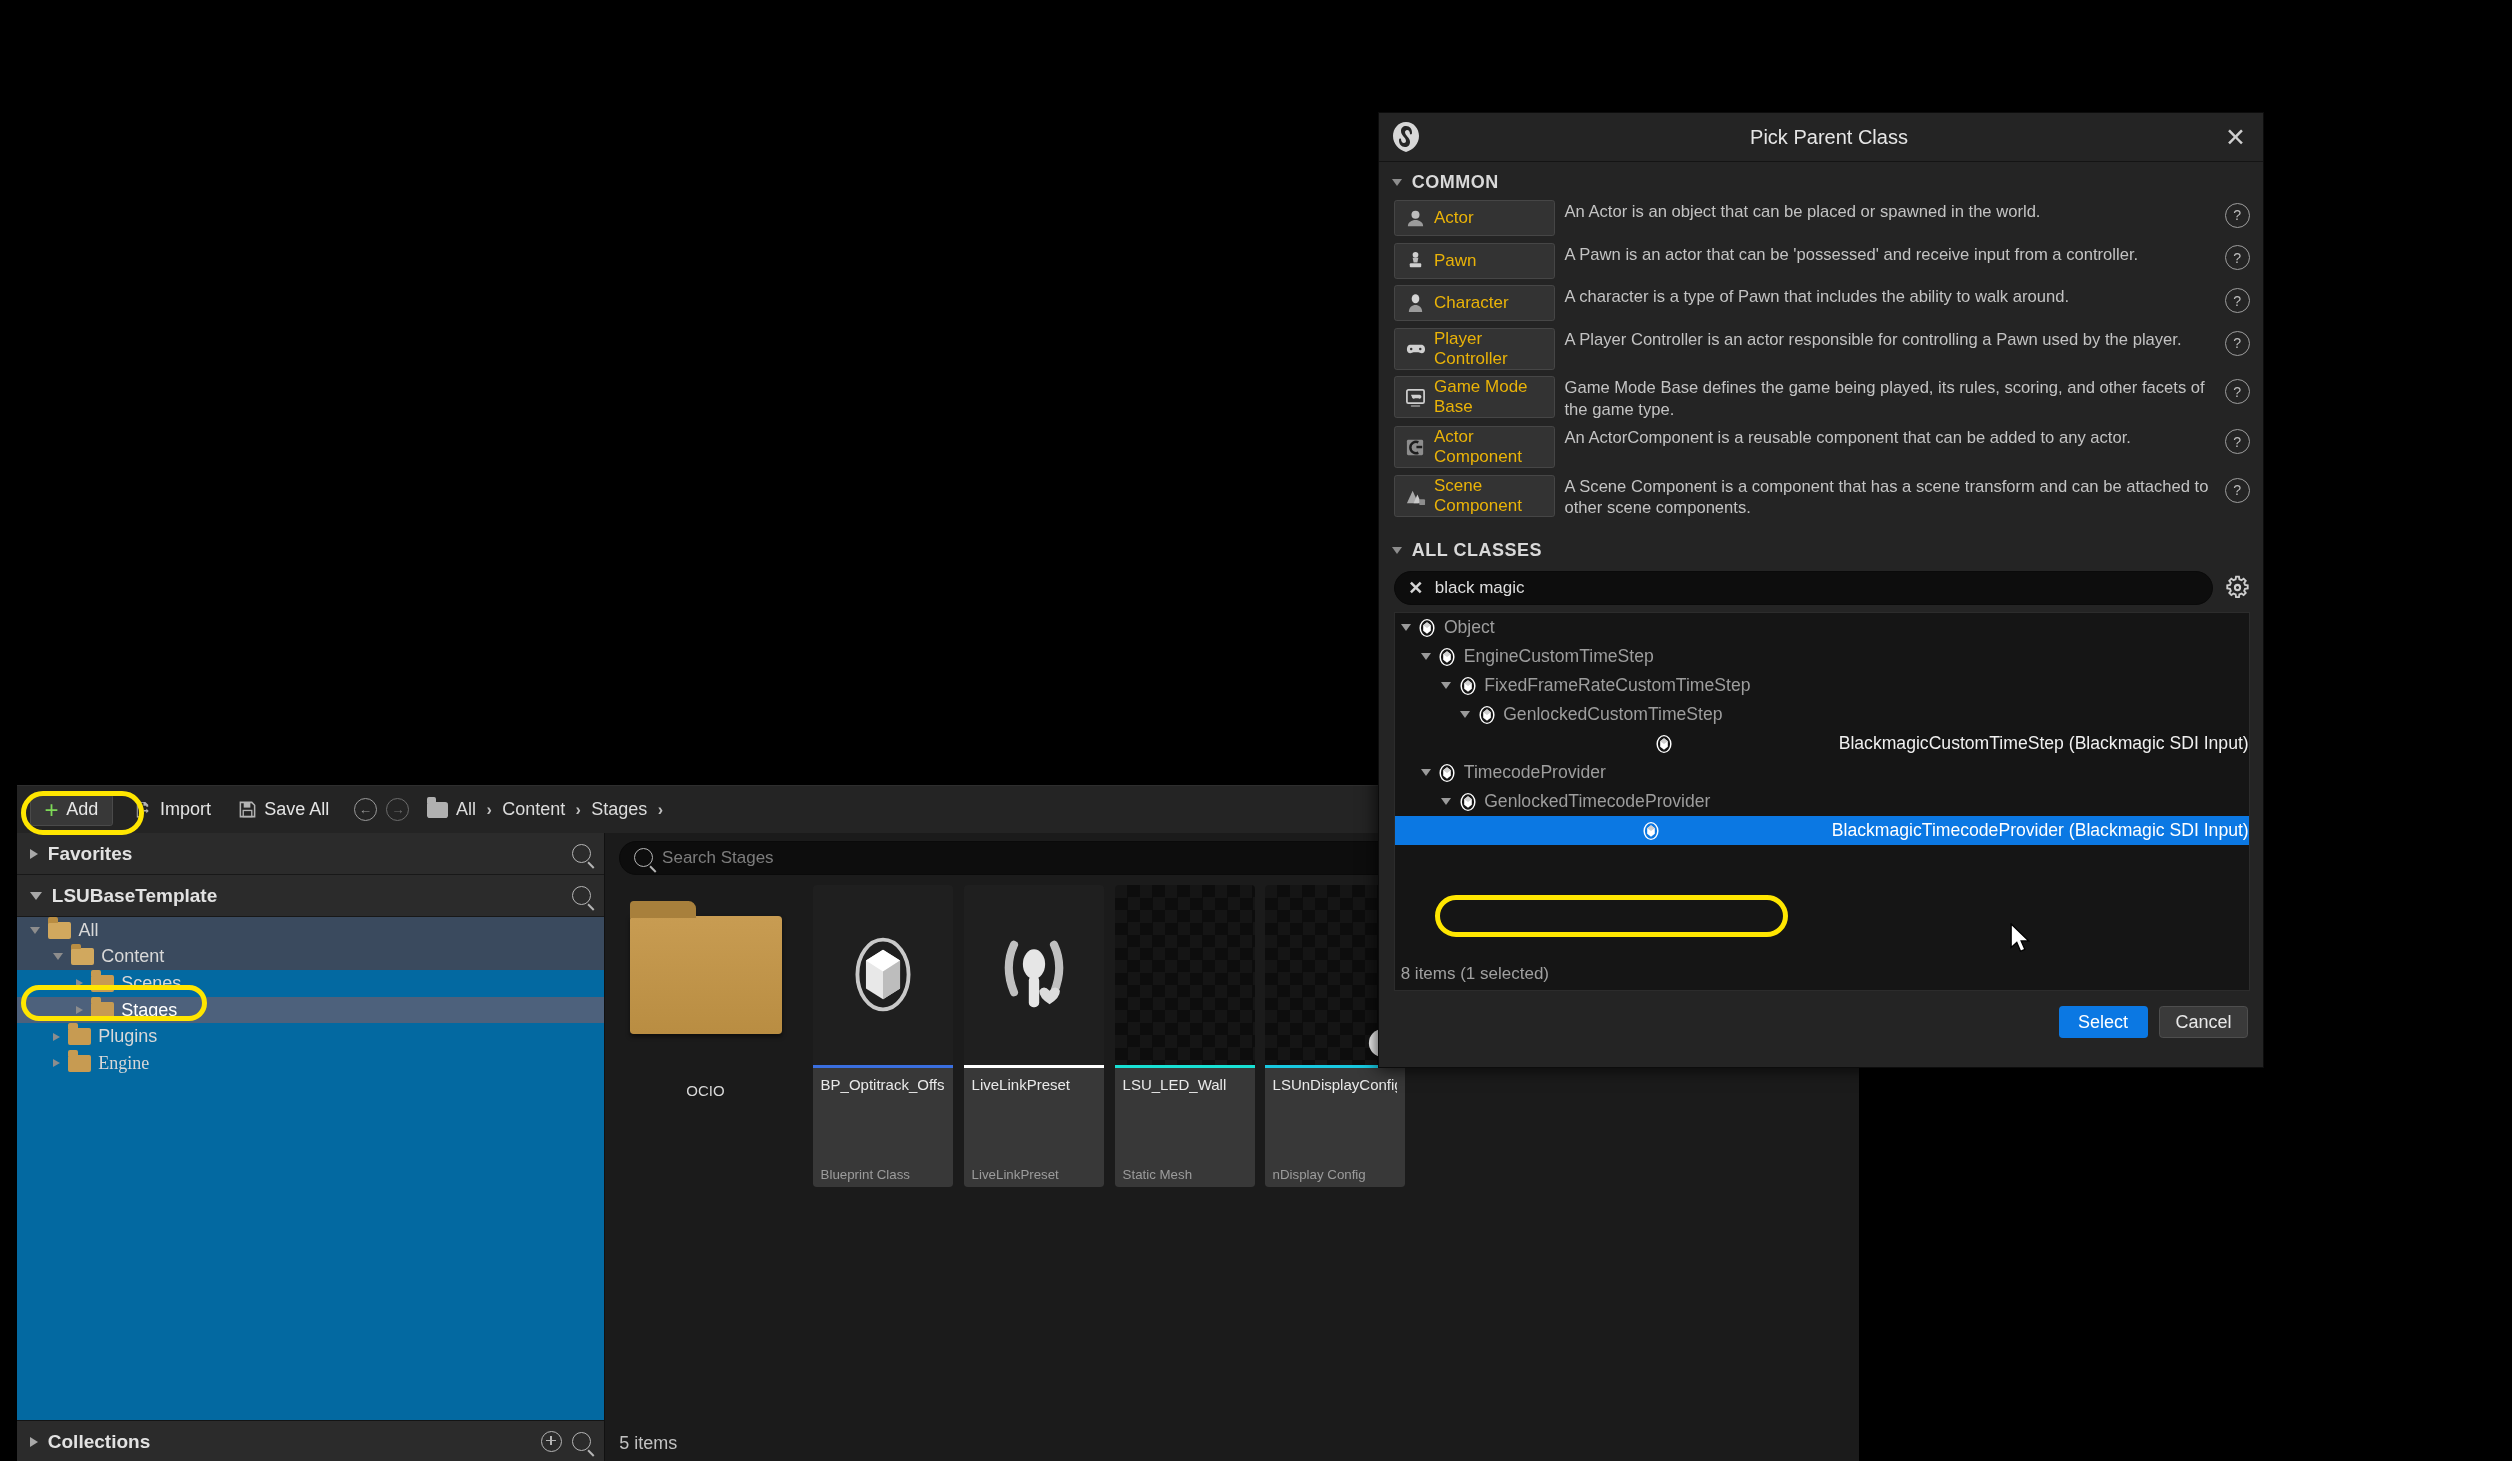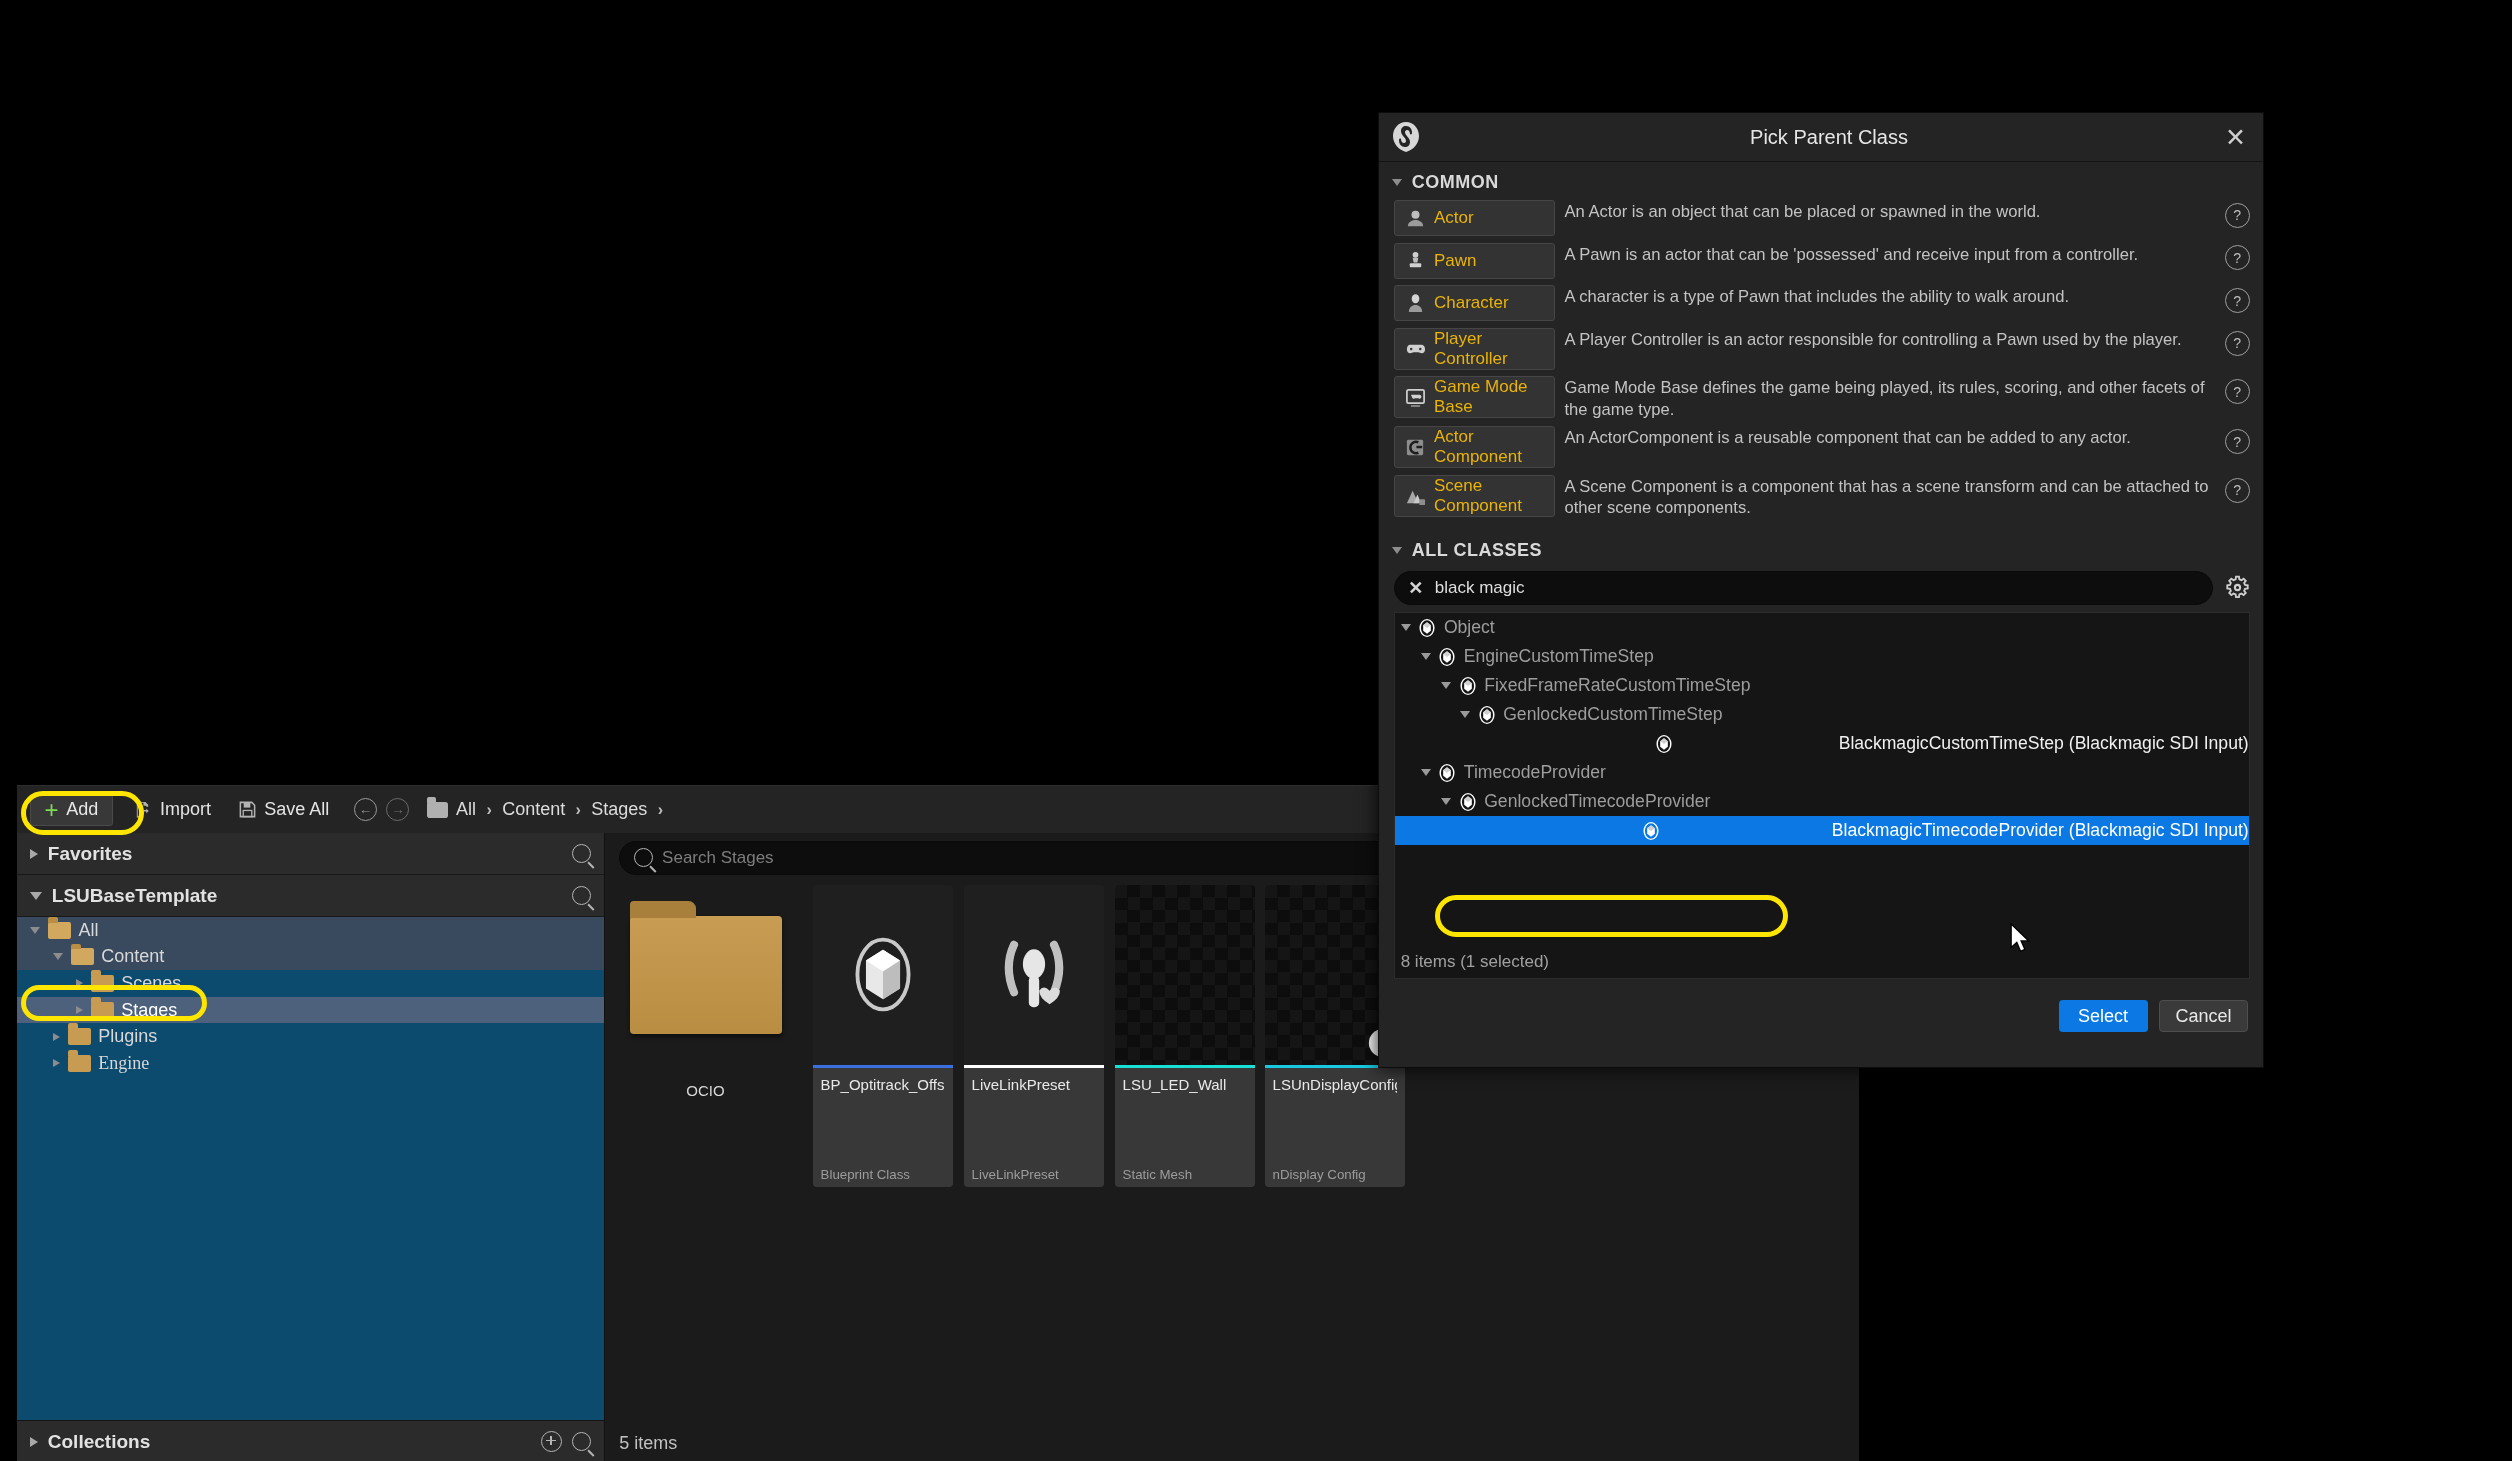--- a/index.html
+++ b/index.html
@@ -47,21 +47,21 @@
     position:relative; flex:none;
   }
   .folder-glyph:before {
     content:""; position:absolute; left:0; top:-4.7px; width:9.5px; height:5.7px;
     background:#b0b0b0; border-radius:1.9px 1.9px 0 0;
   }
 
   
   #cb-left {
     position: absolute; left: 0px; top: 47px; width: 588px; bottom: 0;
-    background: #0c4a6e; border-right: 0.9px solid #111;
+    background: #0369a1; border-right: 0.9px solid #111;
   }
   .section-header {
     height: 42px; background: #2b2b2b; border-bottom:0.9px solid #181818;
     display:flex; align-items:center; padding: 0 13.3px; gap:9.5px;
   }
   .section-header .ttl { color:#e2e2e2; font-size: 19px; font-weight:600; }
   .tri { width:0;height:0;border-left:8.5px solid #a8a8a8;border-top:5.7px solid transparent;border-bottom:5.7px solid transparent; }
   .tri-down { width:0;height:0;border-top:8.5px solid #a8a8a8;border-left:6.6px solid transparent;border-right:6.6px solid transparent; }
   .tri-sm { width:0;height:0;border-left:7.6px solid #8d8d8d;border-top:4.7px solid transparent;border-bottom:4.7px solid transparent; }
   .tri-sm-down { width:0;height:0;border-top:7.6px solid #8d8d8d;border-left:5.7px solid transparent;border-right:5.7px solid transparent; }
@@ -176,21 +176,21 @@
     flex:1 1 auto; min-height:0; position:relative; overflow:hidden;
   }
   .ct-row { display:flex; align-items:center; gap:6.6px; height:29px; padding-left:5.7px; color:#9d9d9d; font-size:17.6px; white-space:nowrap; }
   .ct-row.leaf { color:#f0f0f0;justify-content:space-between; }
   .ct-row.selected { background:#0b78e3; color:#ffffff; }
   .node-ico { width:20px;height:20px;flex:none; }
   .ct-tri { width:0;height:0;border-top:7.6px solid #9a9a9a;border-left:5.7px solid transparent;border-right:5.7px solid transparent;flex:none; }
   .ct-tri.hidden { visibility:hidden; }
   #tree-status { position:absolute; left:0; right:0; bottom:0; height:32px; color:#a0a0a0; font-size:17px;
                  display:flex; align-items:center; padding-left:5.7px; background:#151515; }
-  #modal-footer { height:88px; flex:none; display:flex; align-items:center; justify-content:flex-end; gap:11.4px; padding:0 15px 13.3px 0; }
+  #modal-footer { height:76px; flex:none; display:flex; align-items:center; justify-content:flex-end; gap:11.4px; padding:0 15px 13.3px 0; }
   .mbtn { height:32px; min-width:89px; border-radius:3.8px; display:flex; align-items:center; justify-content:center;
           font-size:18px; }
   #select-btn { background:#0b78e3; color:#fff; }
   #cancel-btn { background:#3a3a3a; border:0.9px solid #4e4e4e; color:#e8e8e8; }
 
   
   .hl { position:absolute; border:5.7px solid #ffe600; border-radius:38px; pointer-events:none; }
 
   
   #cursor { position:absolute; left:2009px; top:923px; width:25px; height:32px; }

